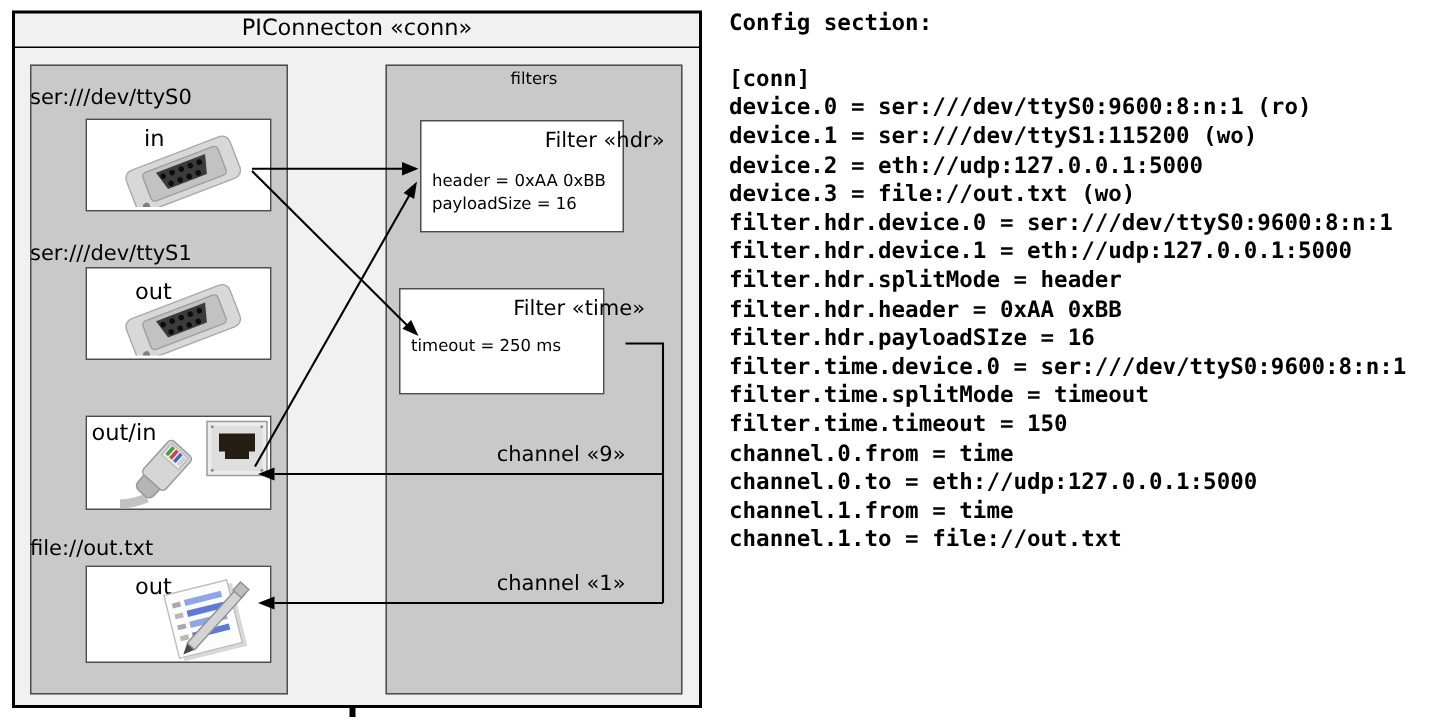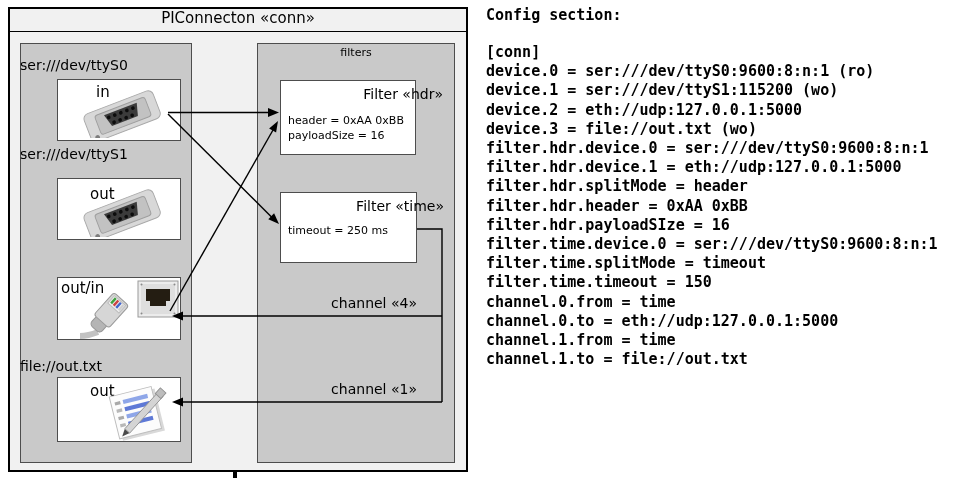--- a/index.html
+++ b/index.html
@@ -65,21 +65,21 @@
         <circle cx="68" cy="24" r="2" fill="#0c0c0c"></circle>
         <circle cx="43.5" cy="31" r="2" fill="#0c0c0c"></circle>
           <circle cx="50.5" cy="31" r="2" fill="#0c0c0c"></circle>
         <circle cx="57.5" cy="31" r="2" fill="#0c0c0c"></circle>
           <circle cx="64.5" cy="31" r="2" fill="#0c0c0c"></circle>
         <circle cx="21" cy="40" r="2.5" fill="#7d7d7d"></circle>
       </g>
     </svg>
   </div>
 
-  <div class="abs dev-label" style="top:146px">ser:///dev/ttyS1</div>
+  <div class="abs dev-label" style="top:161px">ser:///dev/ttyS1</div>
   <div class="abs dev-box" style="top:178px;height:62px">
     <span class="dev-dir" style="left:32px;top:6px">out</span>
     <svg class="abs" style="left:12px;top:10px" width="106" height="48" viewBox="0 0 110 52">
       <g transform="rotate(-21 55 28)">
         <rect x="14" y="12" width="80" height="32" rx="6" fill="#d8d8d8" stroke="#a8a8a8"></rect>
         <rect x="26" y="17" width="58" height="22" rx="3" fill="#c2c2c2" stroke="#9e9e9e"></rect>
         <path d="M36 20 h38 l-4 14 h-30 z" fill="#3b3b3b"></path>
         <circle cx="40" cy="24" r="2" fill="#0c0c0c"></circle>
           <circle cx="47" cy="24" r="2" fill="#0c0c0c"></circle>
         <circle cx="54" cy="24" r="2" fill="#0c0c0c"></circle>
@@ -138,26 +138,26 @@
       <rect x="58" y="8" width="8" height="8" transform="rotate(42 62 12)" fill="#bdbdbd" stroke="#909090"></rect>
     </svg>
   </div>
 
   <div class="abs filter-box" style="left:280px;top:80px;width:136px;height:75px">
     <div class="filter-title" style="top:5px">Filter «hdr»</div>
     <div class="filter-attr" style="top:33px">header = 0xAA 0xBB</div>
     <div class="filter-attr" style="top:48px">payloadSize = 16</div>
   </div>
 
-  <div class="abs filter-box" style="left:280px;top:192px;width:137px;height:71px">
+  <div class="abs filter-box" style="left:266px;top:192px;width:137px;height:71px">
     <div class="filter-title" style="top:5px">Filter «time»</div>
     <div class="filter-attr" style="top:31px">timeout = 250 ms</div>
   </div>
 
-  <div class="abs channel-label" style="top:295px">channel «4»</div>
+  <div class="abs channel-label" style="top:295px">channel «9»</div>
   <div class="abs channel-label" style="top:381px">channel «1»</div>
 
   <svg class="abs wires" width="964" height="484" viewBox="0 0 964 484">
     <g stroke="#000" stroke-width="1.4" fill="none">
       <line x1="168" y1="112.5" x2="269" y2="112.5"></line>
       <line x1="168" y1="114" x2="272" y2="217.5"></line>
       <line x1="170" y1="311" x2="273" y2="130"></line>
       <path d="M417 229 L442 229 L442 402"></path>
       <line x1="442" y1="316" x2="183" y2="316"></line>
       <line x1="442" y1="402" x2="183" y2="402"></line>

